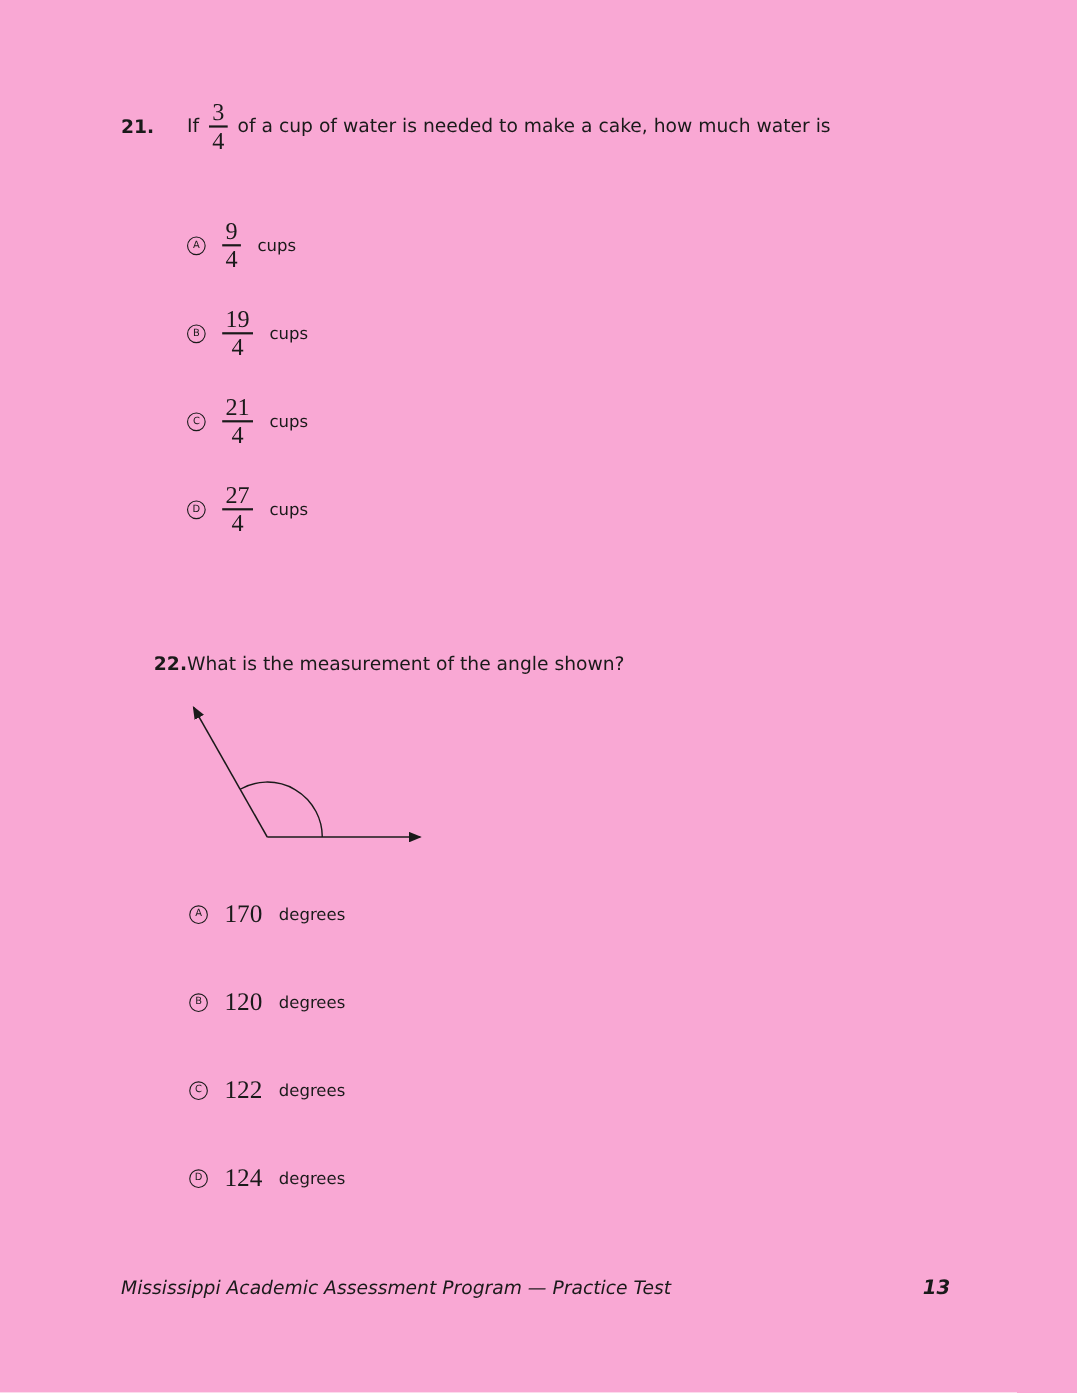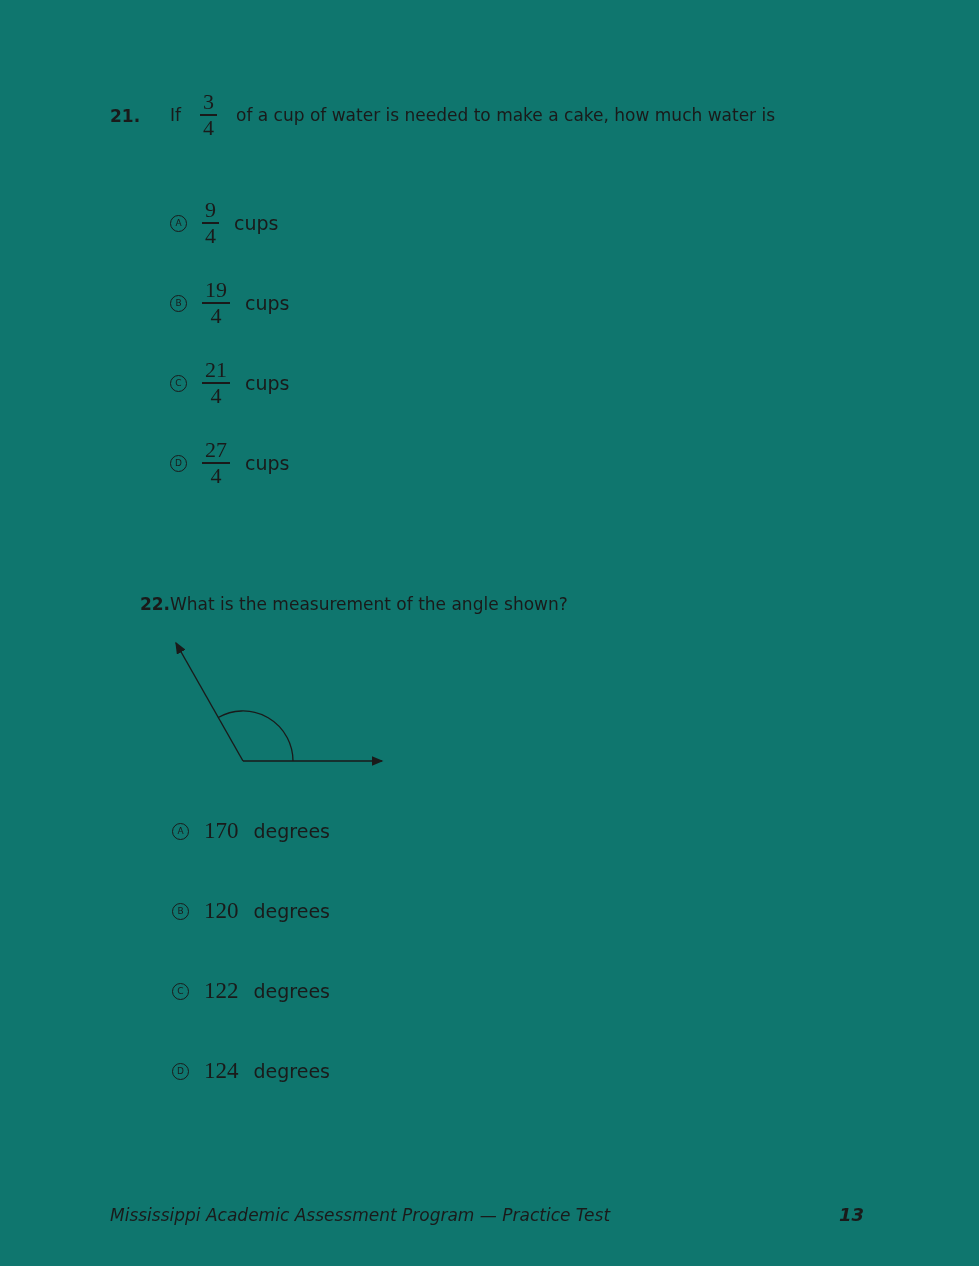--- a/index.html
+++ b/index.html
@@ -1,21 +1,21 @@
 <!DOCTYPE html>
 <html><head>
 <meta charset="utf-8">
 <style>
   * { margin: 0; padding: 0; box-sizing: border-box; }
   html, body { background: #ffffff; }
   .page {
     position: relative;
     width: 979px;
     height: 1266px;
-    background: #0f766e;
+    background: #f9a8d4;
     color: #1a1a1a;
     font-family: "DejaVu Sans", "Liberation Sans", sans-serif;
     overflow: hidden;
   }
 
   .question { position: absolute; left: 110px; display: flex; }
   .q21 { top: 84px; }
   .q22 { top: 592px; text-align: right; }
 
   .q-num {
@@ -25,21 +25,21 @@
     font-weight: bold;
     padding-top: 22px;
   }
   .q22 .q-num { padding-top: 2px; }
 
   .q-body { flex: 1; }
 
   .q-line1 {
     display: flex;
     align-items: center;
-    gap: 19px;
+    gap: 9px;
     height: 62px;
     font-size: 17px;
     white-space: nowrap;
   }
   .q-line2 {
     margin-top: 13px;
     font-size: 17px;
     white-space: nowrap;
   }
   .q22-text { font-size: 17px; padding-top: 2px; white-space: nowrap; }
@@ -82,34 +82,33 @@
     align-items: center;
     justify-content: center;
     font-size: 9px;
     line-height: 1;
     padding-top: 1px;
   }
   .opt-value {
     font-family: "Liberation Serif", "DejaVu Serif", serif;
     font-size: 23px;
   }
-  .opt-unit { font-size: 19px; }
+  .opt-unit { font-size: 15px; }
 
   .figure-wrap { margin-top: 14px; margin-left: -8px; }
   .figure-wrap svg { display: block; }
 
   .footer {
     position: absolute;
     left: 110px;
     right: 115px;
     top: 1160px;
     display: flex;
     justify-content: space-between;
     align-items: baseline;
-    margin-top: 44px;
   }
   .footer-title {
     font-style: italic;
     font-size: 17px;
   }
   .footer-page {
     font-style: italic;
     font-weight: bold;
     font-size: 18px;
   }

